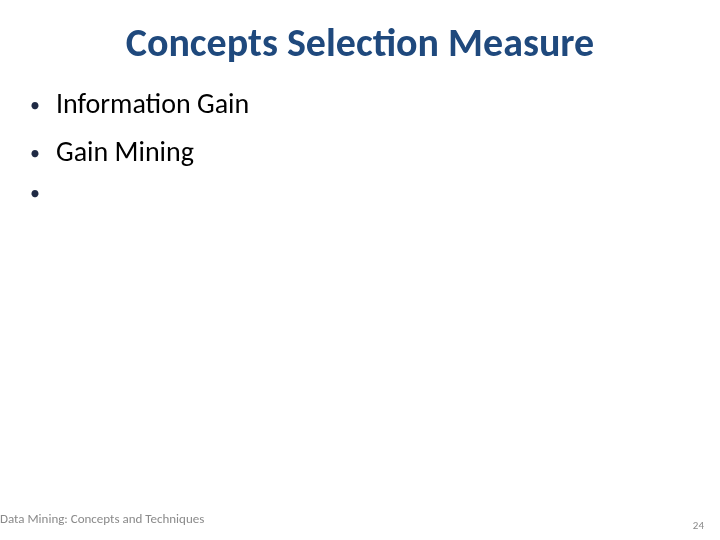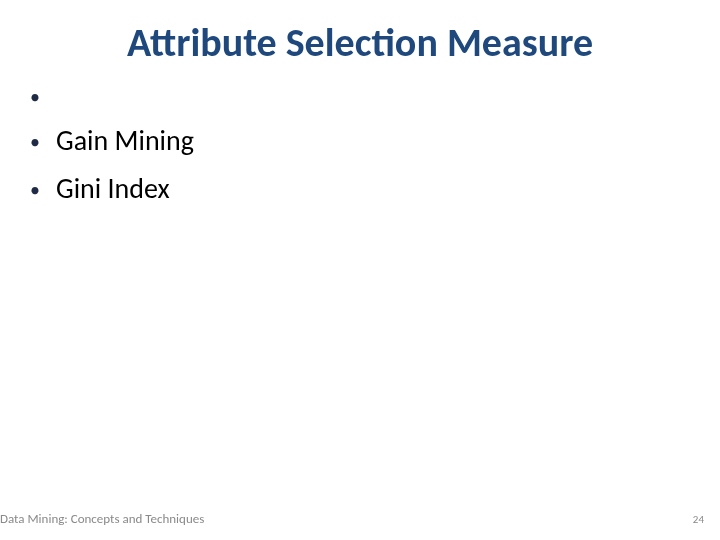--- a/index.html
+++ b/index.html
@@ -56,43 +56,43 @@
     position: absolute;
     bottom: 14px;
     width: 720px;
     left: 0;
     text-align: left;
     font-size: 13px;
     color: #8a8a8a;
   }
   .page-num {
     position: absolute;
-    bottom: 14px;
+    bottom: 8px;
     right: 16px;
     font-size: 11px;
     color: #8a8a8a;
   }
 </style>
 </head>
 <body>
 
 <div class="slide">
 
-  <div class="title">Attribute Selection Measure</div>
+  <div class="title">Concepts Selection Measure</div>
 
   <div class="body">
     <div class="item">
       <span class="bullet">•</span>
+      <span>Information Gain</span>
     </div>
     <div class="item">
       <span class="bullet">•</span>
       <span>Gain Mining</span>
     </div>
     <div class="item">
       <span class="bullet">•</span>
-      <span>Gini Index</span>
     </div>
   </div>
 
   <div class="footer">Data Mining: Concepts and Techniques</div>
   <div class="page-num">24</div>
 
 </div>
 
 </body></html>

